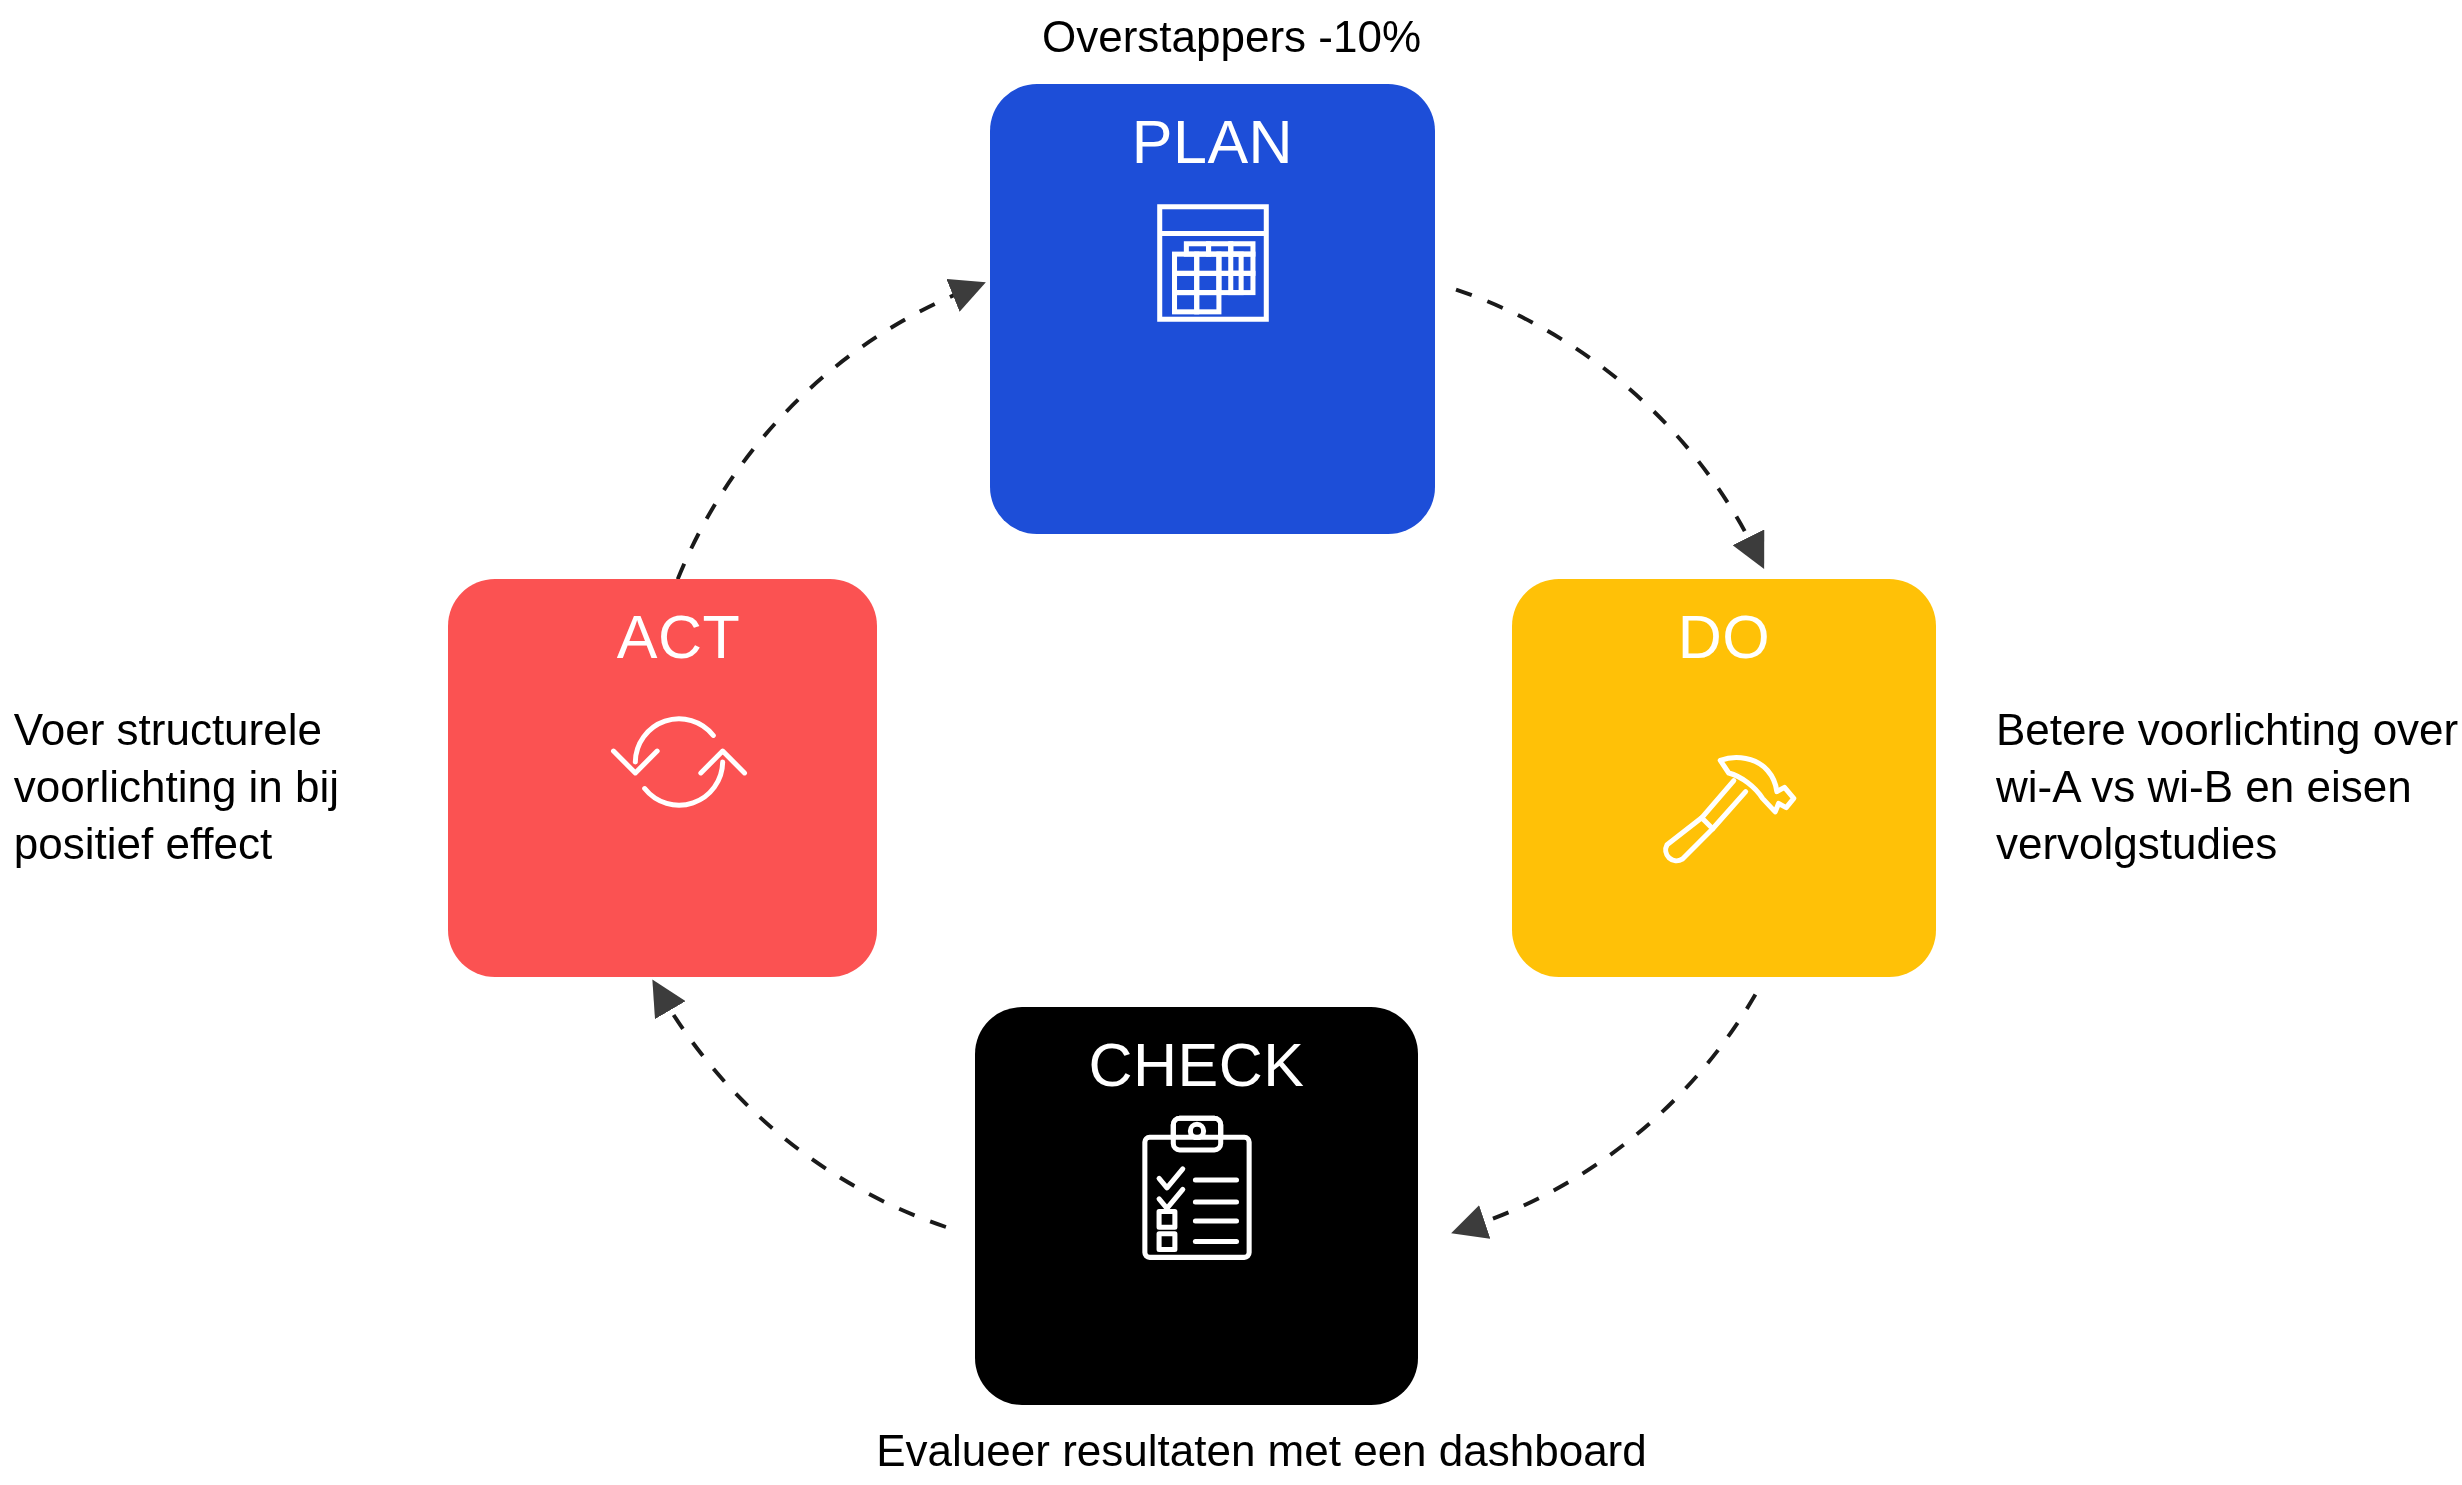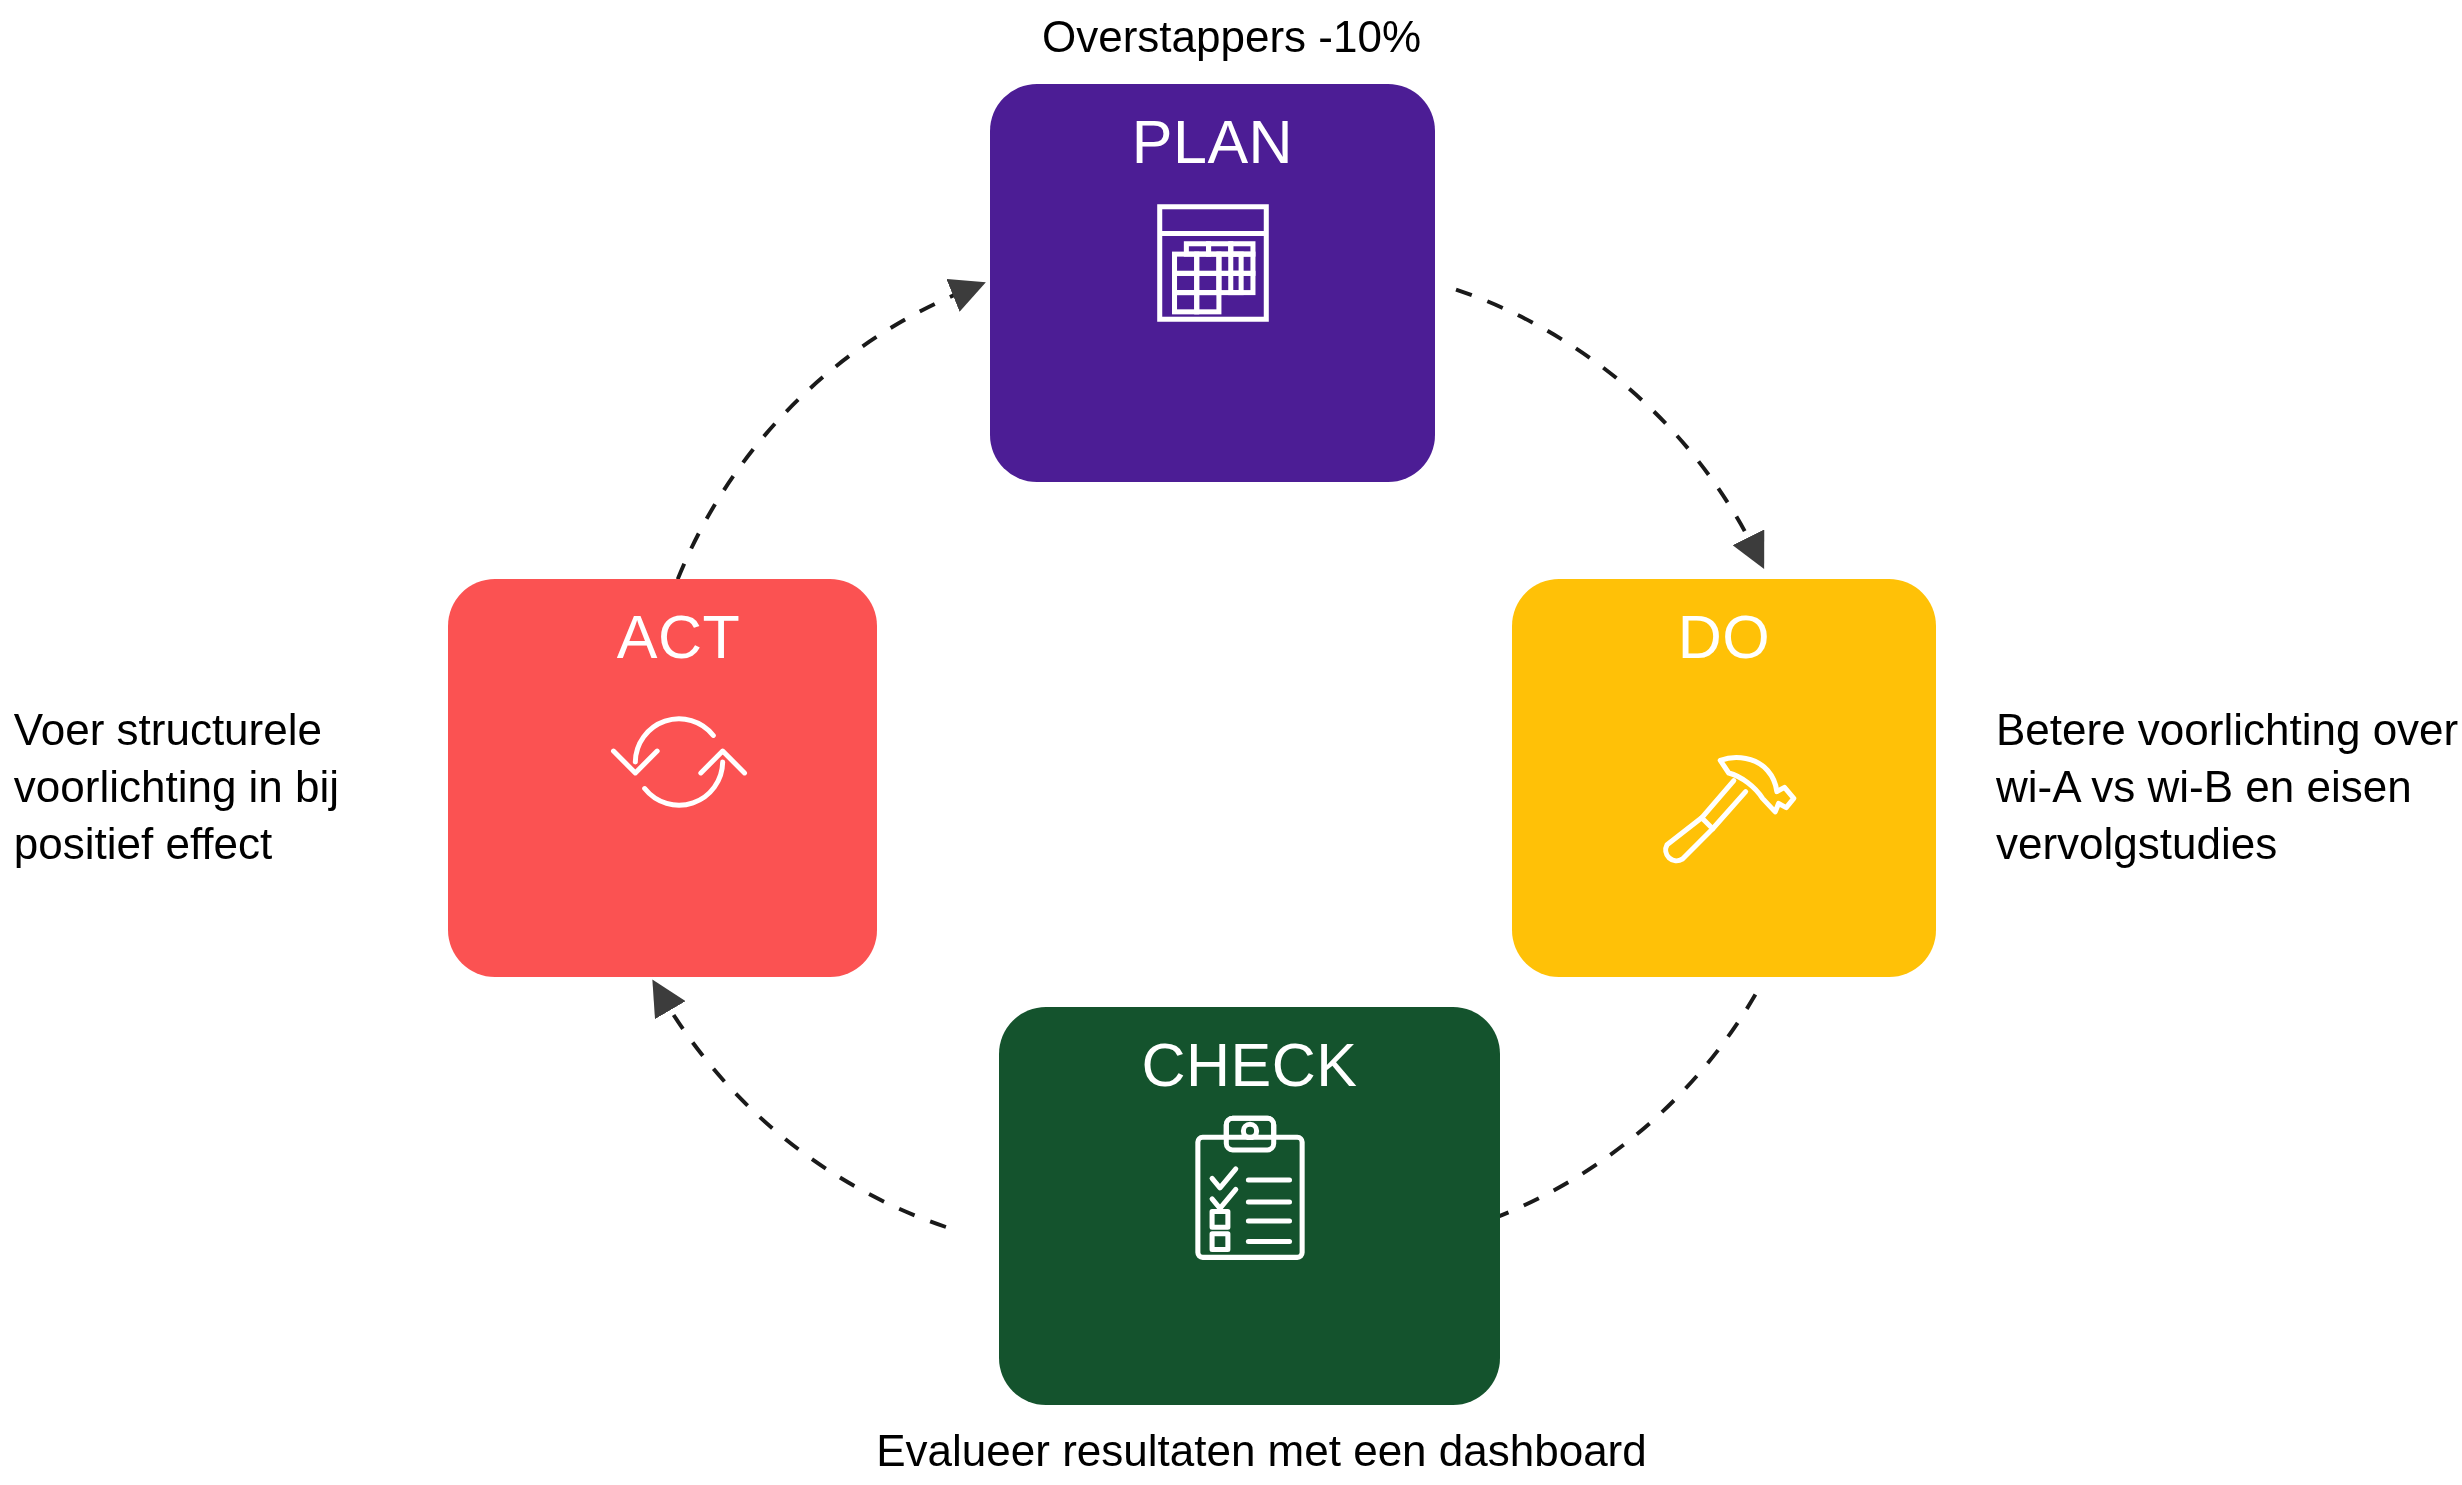--- a/index.html
+++ b/index.html
@@ -45,32 +45,31 @@
     letter-spacing: 0.5px;
     line-height: 1.05;
     white-space: nowrap;
   }
   .node-icon {
     margin-top: 15.8px;
     display: block;
   }
 
   #node-plan {
-    left: 990px;  top: 84px;   width: 445px; height: 398px;
-    background: #4c1d95;
+    left: 990px;  top: 84px;   width: 445px; height: 450px;
+    background: #1d4ed8;
   }
   #node-do {
     left: 1512px;  top: 579px;  width: 424px; height: 398px;
     background: #FFC107;
     gap: 40px;
   }
   #node-check {
-    left: 975px;   top: 1007px; width: 501px; height: 398px;
-    background: #14532d;
-    margin-left: 24px;
+    left: 975px;   top: 1007px; width: 443px; height: 398px;
+    background: #000000;
   }
   #node-act {
     left: 448px;   top: 579px;  width: 429px; height: 398px;
     background: #FB5252;
     padding-left: 32px;
   }
 
   
   .caption {
     position: absolute;

